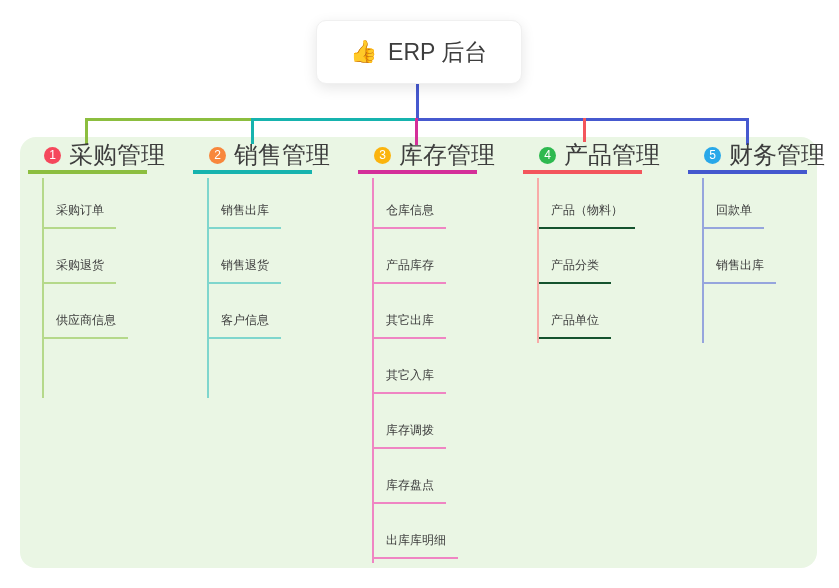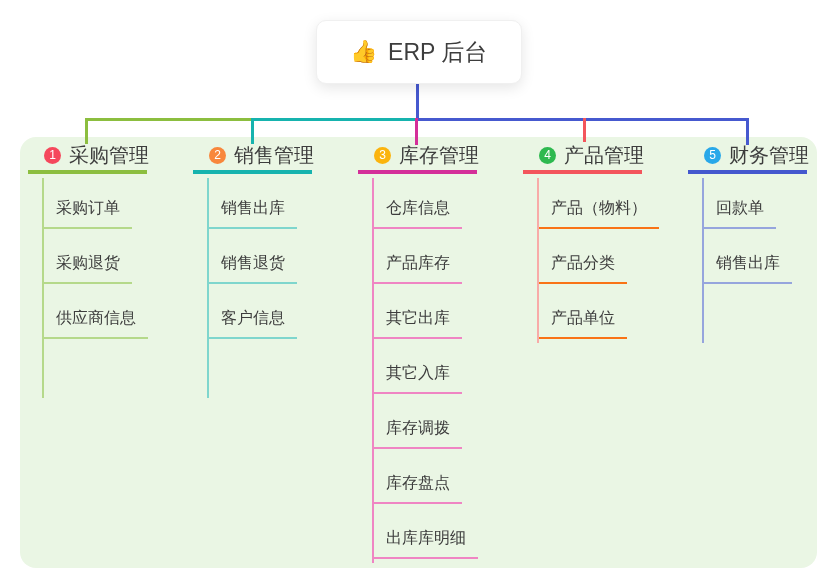--- a/index.html
+++ b/index.html
@@ -57,39 +57,39 @@
   .badge {
     width: 17px; height: 17px; border-radius: 50%; flex: none;
     color: #fff; font-size: 12px; line-height: 17px; text-align: center;
   }
   .b1 .badge { background: #f5485c; }
   .b2 .badge { background: #f8873c; }
   .b3 .badge { background: #fbb40e; }
   .b4 .badge { background: #2eb94f; }
   .b5 .badge { background: #29a8e9; }
 
-  .branch-label { font-size: 20px; color: #3d3d3d; }
+  .branch-label { font-size: 24px; color: #3d3d3d; }
 
   .spine { position: absolute; left: 14px; top: 38px; width: 2px; }
   .b1 .spine { background: #b5d98a; height: 220px; }
   .b2 .spine { background: #7fd6cd; height: 220px; }
   .b3 .spine { background: #ef85c3; height: 385px; }
   .b4 .spine { background: #f8aba8; height: 165px; }
   .b5 .spine { background: #96a5dd; height: 165px; }
 
   .child {
     margin-left: 14px; height: 55px; width: fit-content;
     display: flex; align-items: flex-end;
     padding: 0 12px 8px 14px;
-    font-size: 16px; color: #3d3d3d; white-space: nowrap;
+    font-size: 12px; color: #3d3d3d; white-space: nowrap;
   }
   .b1 .child { border-bottom: 2px solid #b5d98a; }
   .b2 .child { border-bottom: 2px solid #7fd6cd; }
   .b3 .child { border-bottom: 2px solid #ef85c3; }
-  .b4 .child { border-bottom: 2px solid #f97316; }
+  .b4 .child { border-bottom: 2px solid #14532d; }
   .b5 .child { border-bottom: 2px solid #96a5dd; }
 </style>
 </head>
 <body>
 
 <div class="canvas">
 
   <div class="line root-drop"></div>
   <div class="line bus-green"></div>
   <div class="line bus-teal"></div>

